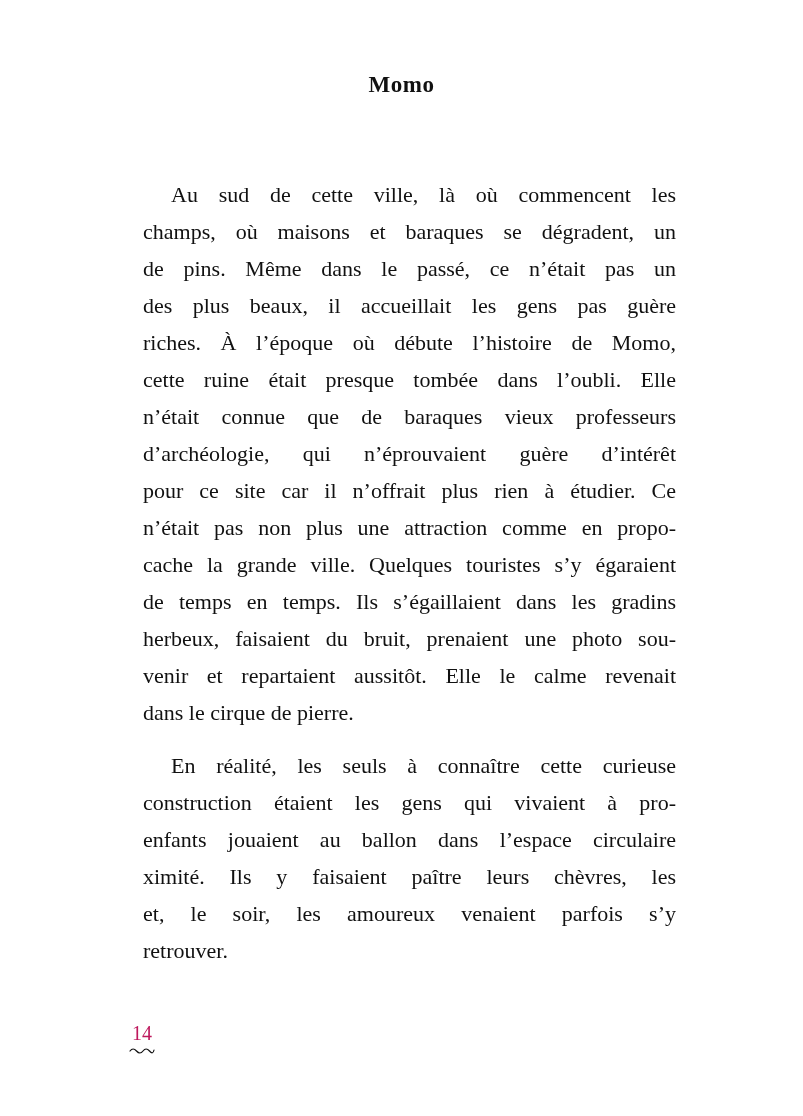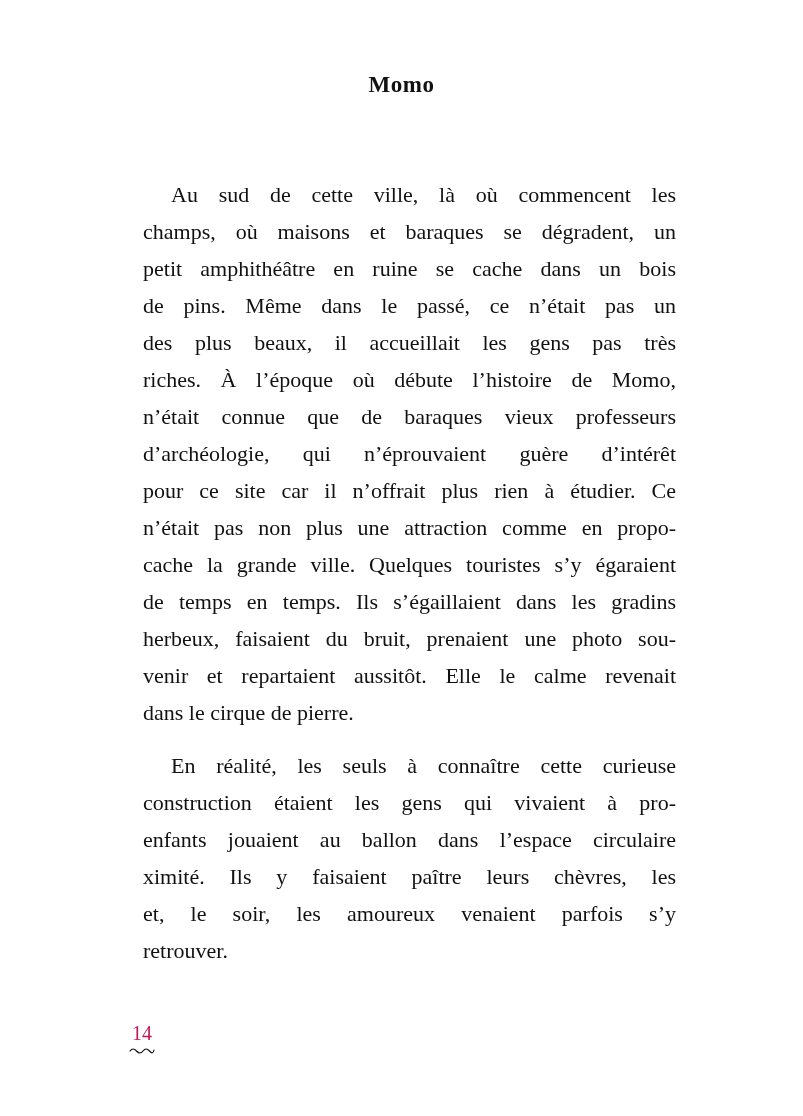--- a/index.html
+++ b/index.html
@@ -71,24 +71,24 @@
 
 <div class="page">
 
   <div class="title">Momo</div>
 
   <div class="text-block">
 
     <div class="para">
       <div class="line indent">Au sud de cette ville, là où commencent les</div>
       <div class="line">champs, où maisons et baraques se dégradent, un</div>
-      <div class="line">petit amphithéâtre en ruine se cache dans un bois</div>
       <div class="line">de pins. Même dans le passé, ce n’était pas un</div>
-      <div class="line">des plus beaux, il accueillait les gens pas très</div>
+      <div class="line">des plus beaux, il accueillait les gens pas guère</div>
       <div class="line">riches. À l’époque où débute l’histoire de Momo,</div>
+      <div class="line">cette ruine était presque tombée dans l’oubli. Elle</div>
       <div class="line">n’était connue que de baraques vieux professeurs</div>
       <div class="line">d’archéologie, qui n’éprouvaient guère d’intérêt</div>
       <div class="line">pour ce site car il n’offrait plus rien à étudier. Ce</div>
       <div class="line">n’était pas non plus une attraction comme en propo-</div>
       <div class="line">cache la grande ville. Quelques touristes s’y égaraient</div>
       <div class="line">de temps en temps. Ils s’égaillaient dans les gradins</div>
       <div class="line">herbeux, faisaient du bruit, prenaient une photo sou-</div>
       <div class="line">venir et repartaient aussitôt. Elle le calme revenait</div>
       <div class="line last">dans le cirque de pierre.</div>
     </div>

